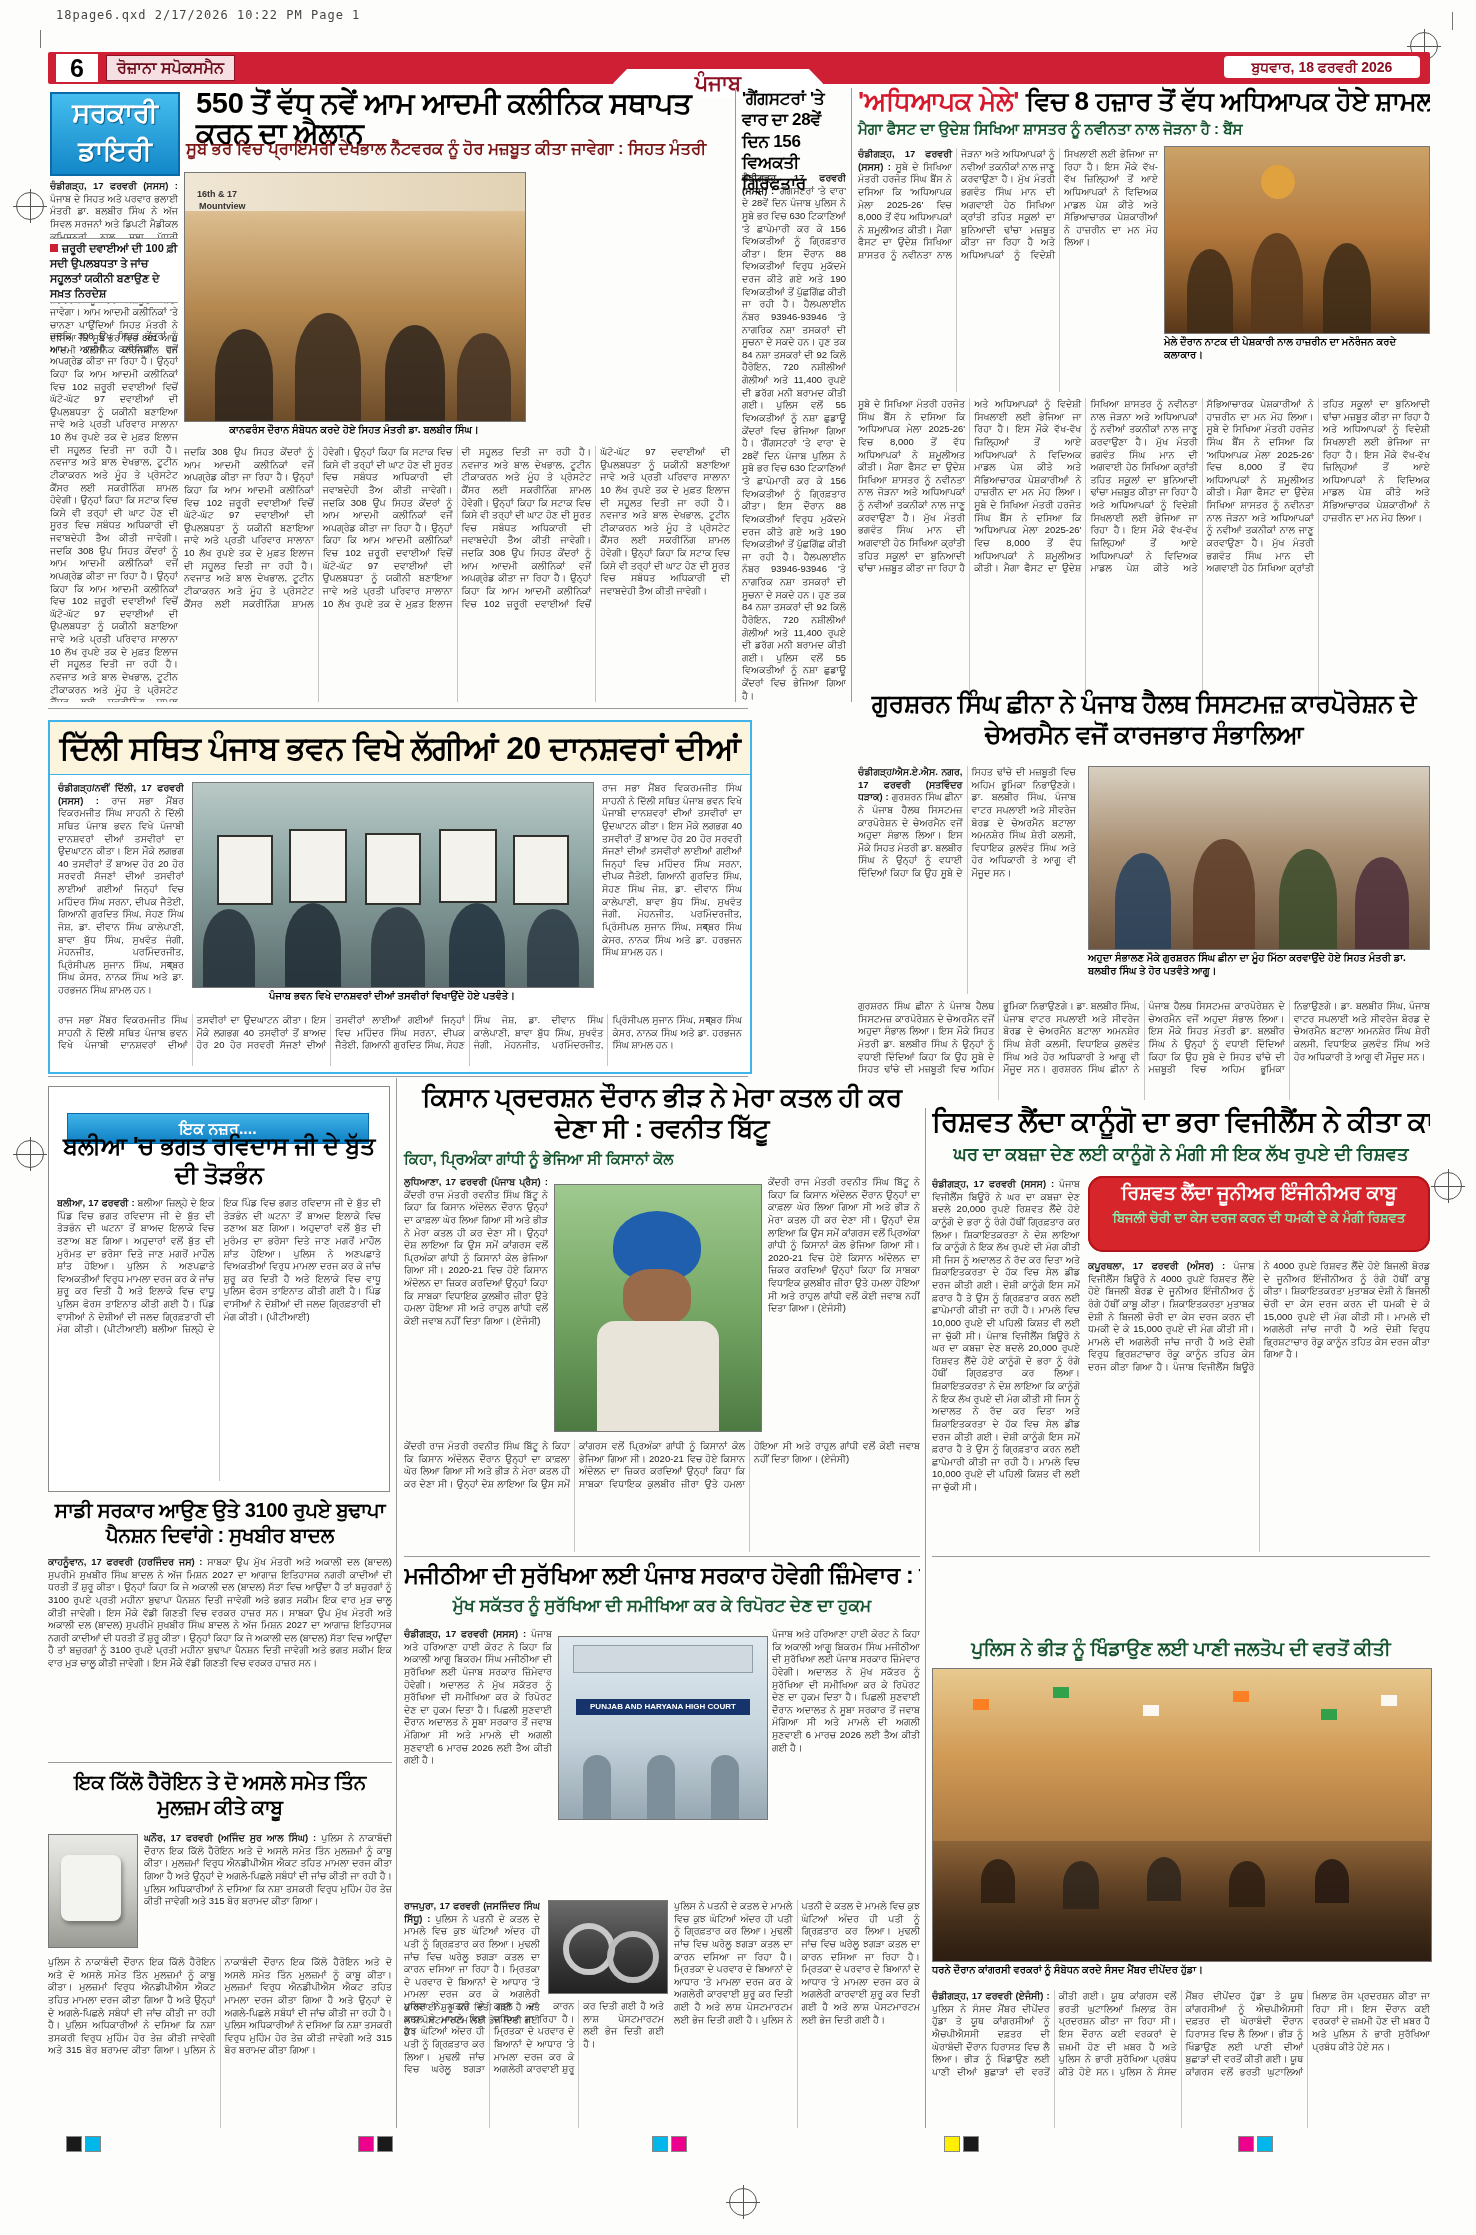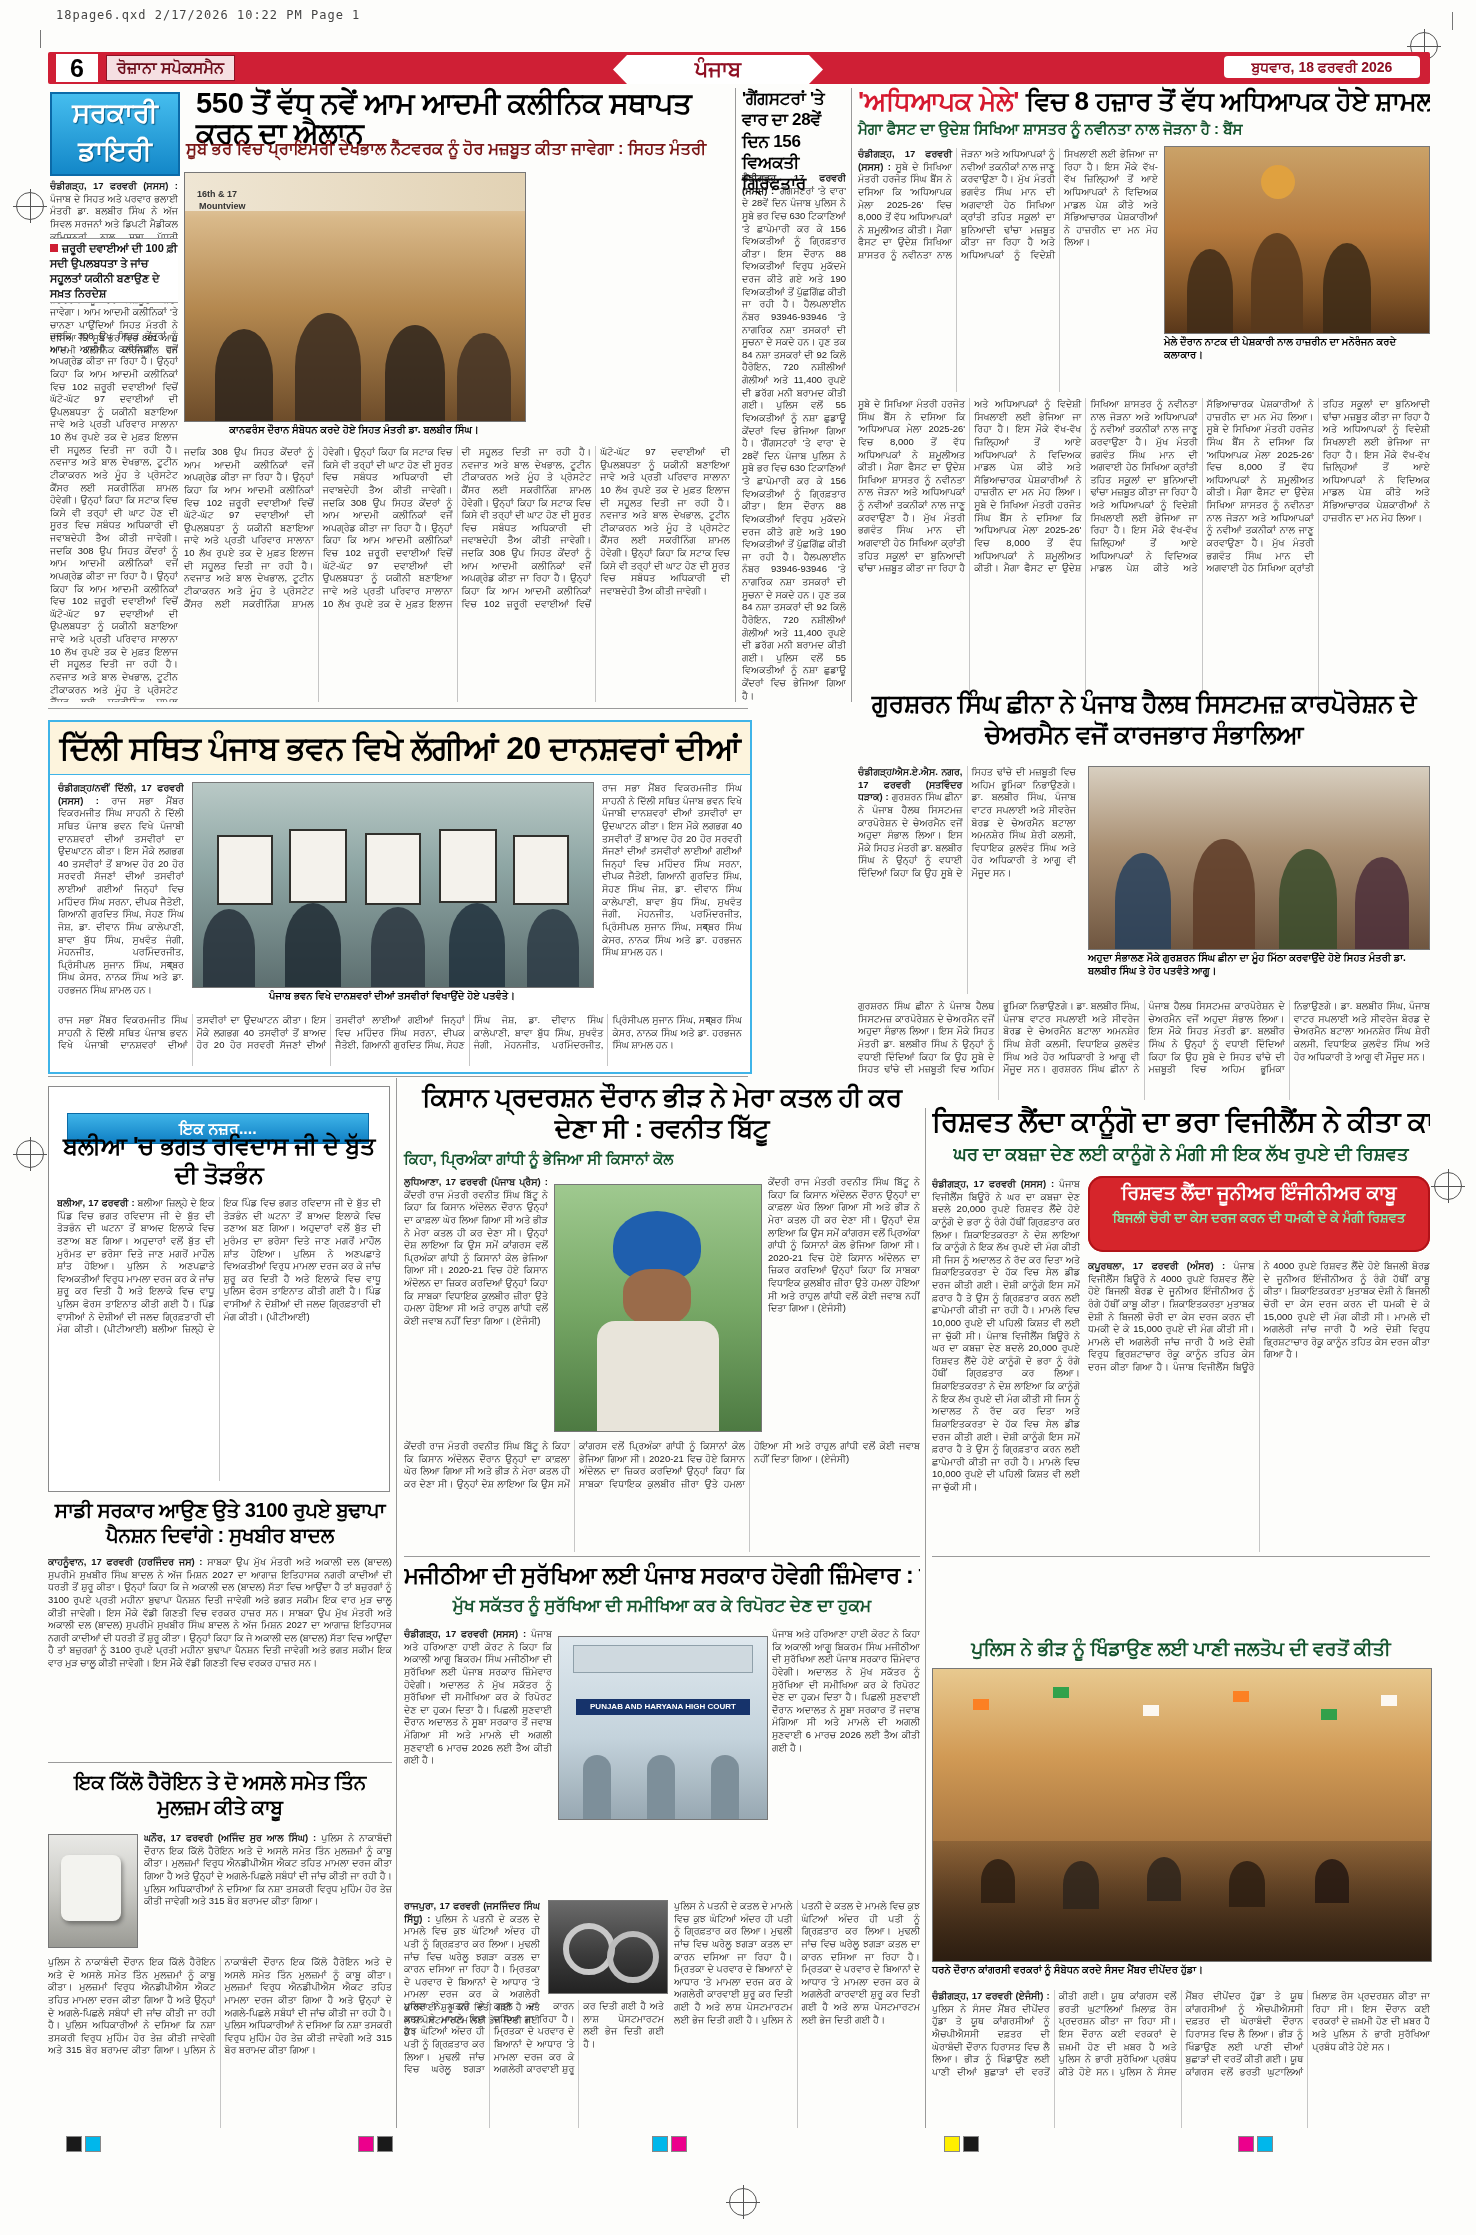--- a/index.html
+++ b/index.html
@@ -81,21 +81,21 @@
   <div class="abs reg" style="left:16px;top:192px;"></div>
   <div class="abs reg" style="left:16px;top:1140px;"></div>
   <div class="abs reg" style="left:1434px;top:1172px;"></div>
   <div class="abs reg" style="left:729px;top:2188px;"></div>
   <div class="crop" style="left:40px;top:30px;width:1px;height:18px;"></div>
   <div class="crop" style="left:1452px;top:12px;width:1px;height:18px;"></div>
 
   <div class="abs mast" style="left:48px;top:52px;width:1382px;height:32px;">
     <div class="abs pagenum" style="left:8px;top:2px;width:42px;height:28px;">6</div>
     <div class="abs papername" style="left:58px;top:3px;height:24px;">ਰੋਜ਼ਾਨਾ ਸਪੋਕਸਮੈਨ</div>
-    <div class="abs ribbon" style="left:565px;top:3px;width:210px;height:29px;text-align:center;">ਪੰਜਾਬ</div>
+    <div class="abs ribbon" style="left:565px;top:17px;width:210px;height:29px;text-align:center;">ਪੰਜਾਬ</div>
     <div class="abs datebox" style="right:10px;top:4px;width:196px;height:22px;">ਬੁਧਵਾਰ, 18 ਫਰਵਰੀ 2026</div>
   </div>
 
   <div class="abs kicker" style="left:50px;top:92px;width:126px;height:80px;">
     <div>ਸਰਕਾਰੀ</div>
     <div>ਡਾਇਰੀ</div>
   </div>
   <div class="abs hl" style="left:196px;top:88px;width:544px;height:46px;font-size:29px;line-height:1.05;">550 ਤੋਂ ਵੱਧ ਨਵੇਂ ਆਮ ਆਦਮੀ ਕਲੀਨਿਕ ਸਥਾਪਤ ਕਰਨ ਦਾ ਐਲਾਨ</div>
   <div class="abs sub sub-maroon" style="left:186px;top:139px;width:544px;font-size:16.5px;">ਸੂਬੇ ਭਰ ਵਿਚ ਪ੍ਰਾਇਮਰੀ ਦੇਖਭਾਲ ਨੈੱਟਵਰਕ ਨੂੰ ਹੋਰ ਮਜ਼ਬੂਤ ਕੀਤਾ ਜਾਵੇਗਾ : ਸਿਹਤ ਮੰਤਰੀ</div>
 

